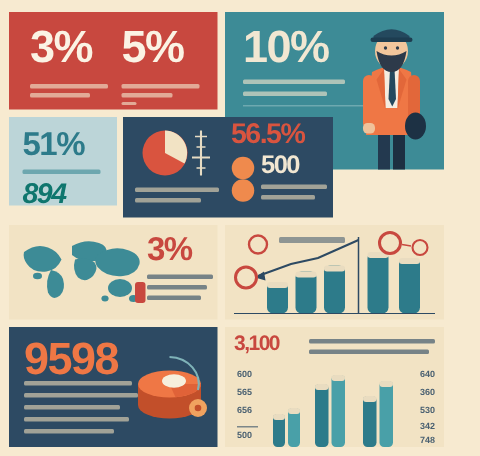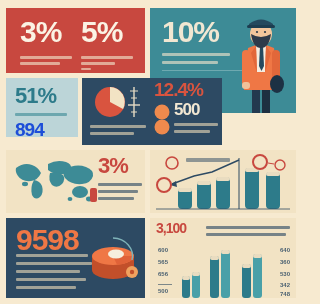--- a/index.html
+++ b/index.html
@@ -122,41 +122,41 @@
       <circle cx="27" cy="20" r="1.1" fill="#2b3a4a"></circle>
       <circle cx="35" cy="20" r="1.1" fill="#2b3a4a"></circle>
     </svg>
   </div>
 
   <div class="panel bg-ltblue" id="p-ltblue">
     <div class="bigstat" style="position:absolute;left:9px;top:8px;font-size:22px;color:#2d7b8a;">51%</div>
     <div style="position:absolute;left:9px;top:35px;">
       <span class="cap teal" style="height:3px;width:52px;"></span>
     </div>
-    <div class="bigstat" style="position:absolute;left:9px;top:43px;font-size:19px;color:#1d4ed8;">894</div>
+    <div class="bigstat" style="position:absolute;left:9px;top:43px;font-size:19px;color:#0f766e;font-style:italic;">894</div>
   </div>
 
   <div class="panel bg-navy" id="p-navy-pie">
     <svg width="56" height="40" viewBox="0 0 56 40" style="position:absolute;left:8px;top:5px;">
       <circle cx="20" cy="19" r="15" fill="#d9543f"></circle>
       <path d="M20 19 L20 4 A15 15 0 0 1 33 26 Z" fill="#f2e3c4"></path>
       <line x1="44" y1="4" x2="44" y2="34" stroke="#e7dcc4" stroke-width="1.4"></line>
       <line x1="40" y1="8" x2="48" y2="8" stroke="#e7dcc4" stroke-width="1"></line>
       <line x1="41" y1="15" x2="47" y2="15" stroke="#e7dcc4" stroke-width="1"></line>
       <line x1="38" y1="22" x2="50" y2="22" stroke="#e7dcc4" stroke-width="1.4"></line>
       <line x1="41" y1="29" x2="47" y2="29" stroke="#e7dcc4" stroke-width="1"></line>
     </svg>
     <div style="position:absolute;left:8px;top:47px;">
       <span class="cap cream" style="height:3px;width:56px;margin-bottom:4px;"></span>
       <span class="cap cream" style="height:3px;width:44px;"></span>
     </div>
   </div>
 
   <div class="panel" id="p-teal-700">
-    <div class="bigstat" style="position:absolute;left:4px;top:3px;font-size:19px;color:#d9543f;">12.4%</div>
+    <div class="bigstat" style="position:absolute;left:4px;top:3px;font-size:19px;color:#d9543f;">56.5%</div>
     <svg width="16" height="32" viewBox="0 0 16 32" style="position:absolute;left:4px;top:26px;">
       <circle cx="8" cy="8" r="7.5" fill="#ef8a4d"></circle>
       <circle cx="8" cy="23" r="7.5" fill="#ef8a4d"></circle>
     </svg>
     <div class="bigstat" style="position:absolute;left:24px;top:24px;font-size:17px;color:#f1e7d2;">500</div>
     <div style="position:absolute;left:24px;top:45px;">
       <span class="cap cream" style="height:3px;width:44px;margin-bottom:4px;"></span>
       <span class="cap cream" style="height:3px;width:36px;"></span>
     </div>
   </div>

